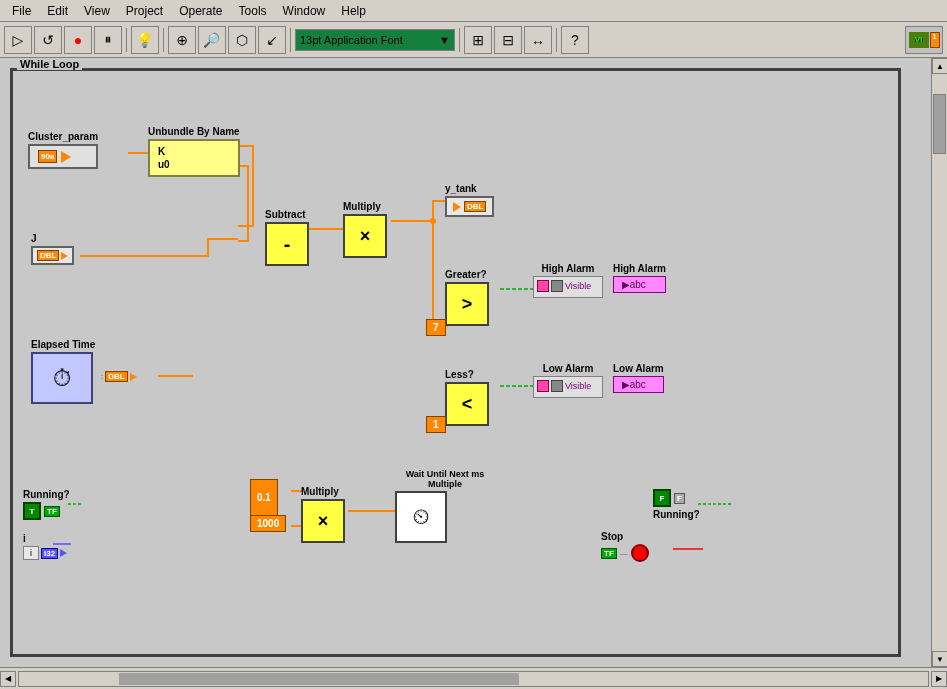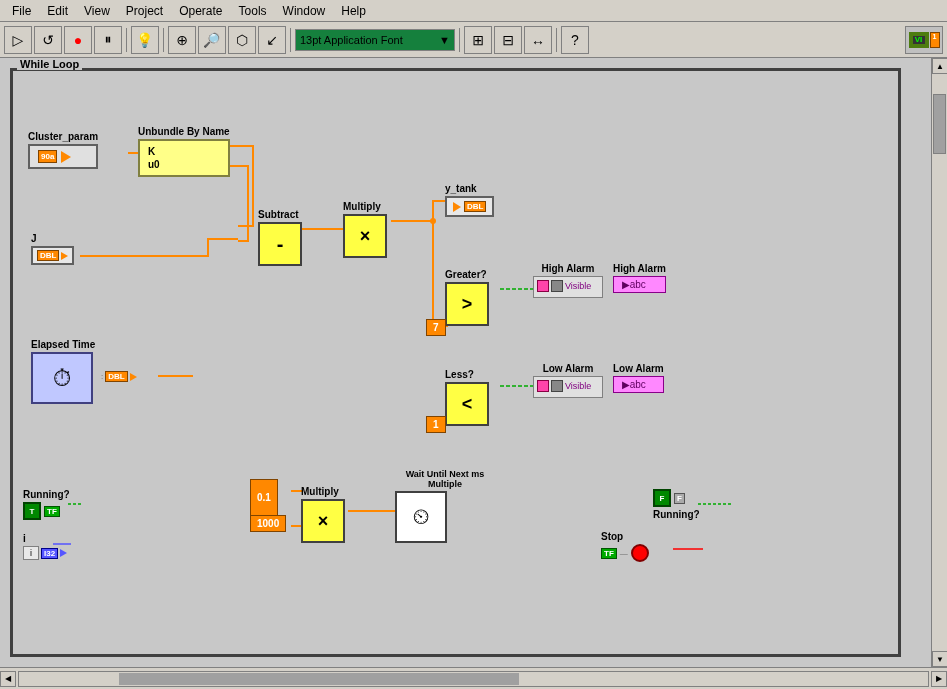--- a/index.html
+++ b/index.html
@@ -198,21 +198,21 @@
     <span>▼</span>
   </div>
   <div class="toolbar-separator"></div>
   <button class="toolbar-btn">⊞</button>
   <button class="toolbar-btn">⊟</button>
   <button class="toolbar-btn">↔</button>
   <div class="toolbar-separator"></div>
   <button class="toolbar-btn">?</button>
 
   <div style="margin-left:auto; background:#c0c0c0; border:1px solid #808080; width:38px; height:28px; display:flex; align-items:center; justify-content:center; font-size:10px; font-weight:bold;">
-    <div style="background:#333; width:20px; height:16px; border:4px solid #4d7c0f; display:flex; align-items:center; justify-content:center; color:#0f0; font-size:8px;">VI</div>
+    <div style="background:#333; width:20px; height:16px; border:6px solid #4d7c0f; display:flex; align-items:center; justify-content:center; color:#0f0; font-size:8px;">VI</div>
     <div style="background:#ff8800; width:10px; height:16px; border:1px solid #804400; margin-left:1px; font-size:7px; color:white; text-align:center;">1</div>
   </div>
 </div>
 
 <div class="main-area">
 
   <div class="canvas">
 
     <div class="while-loop">
       <span class="while-loop-label">While Loop</span>
@@ -261,29 +261,29 @@
       </svg>
 
       <div style="position:absolute; top:60px; left:15px;">
         <div style="font-size:10px; font-weight:bold; margin-bottom:2px;">Cluster_param</div>
         <div style="background:#e0e0e0; border:2px solid #606060; padding:4px 8px; display:flex; align-items:center; gap:4px;">
           <div style="background:#ff8800; border:1px solid #804400; color:white; font-size:8px; font-weight:bold; padding:1px 2px;">90a</div>
           <div style="width:0; height:0; border-top:6px solid transparent; border-bottom:6px solid transparent; border-left:10px solid #ff8800;"></div>
         </div>
       </div>
 
-      <div style="position:absolute; top:55px; left:125px;">
+      <div style="position:absolute; top:55px; left:135px;">
         <div style="font-size:10px; font-weight:bold; margin-bottom:2px;">Unbundle By Name</div>
         <div style="background:#ffff88; border:2px solid #808040; padding:4px 8px; min-width:80px;">
           <div style="font-size:10px; font-weight:bold; padding:1px 0;">K</div>
           <div style="font-size:10px; font-weight:bold; padding:1px 0;">u0</div>
         </div>
       </div>
 
-      <div style="position:absolute; top:138px; left:221px;padding-left:24px;">
+      <div style="position:absolute; top:138px; left:228px;padding-left:24px;">
         <div style="font-size:10px; font-weight:bold; margin-bottom:2px;">Subtract</div>
         <div style="background:#ffff44; border:2px solid #404040; width:44px; height:44px; display:flex; align-items:center; justify-content:center; font-size:20px; font-weight:bold;">
           <span>-</span>
         </div>
       </div>
 
       <div style="position:absolute; top:130px; left:330px;">
         <div style="font-size:10px; font-weight:bold; margin-bottom:2px;">Multiply</div>
         <div style="background:#ffff44; border:2px solid #404040; width:44px; height:44px; display:flex; align-items:center; justify-content:center; font-size:18px; font-weight:bold;">
           <span>×</span>

